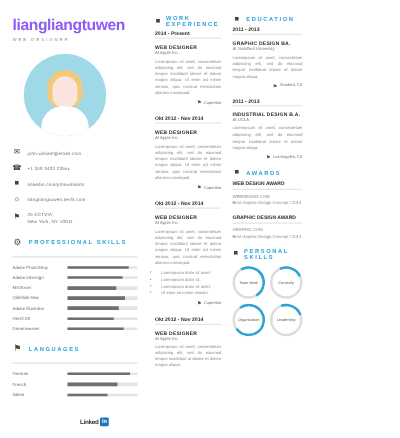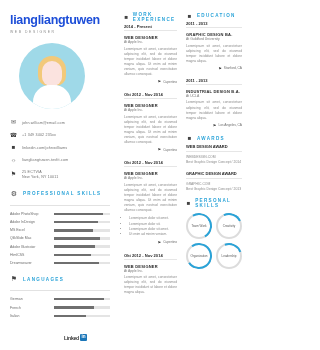--- a/index.html
+++ b/index.html
@@ -11,21 +11,21 @@
   }
   .page { position: relative; width: 250px; height: 350px; background:#fff; }
 
   
   .left {
     position: absolute; left: 0; top: 0;
     width: 118px; height: 350px;
     padding: 14px 8px 0 10px;
   }
   .name {
-    font-size: 12.5px; font-weight: bold; color: #1d4ed8;
+    font-size: 12.5px; font-weight: bold; color: #8b5cf6;
     letter-spacing: -0.3px; line-height: 1;
   }
   .role {
     font-size: 3.4px; color: #8c8c8c; letter-spacing: 1.6px;
     margin-top: 3px; text-transform: uppercase;
   }
   .avatar-wrap {
     margin: 9px 0 0 9px; width: 66px; height: 66px;
     border-radius: 50%; background: #9fd9e8;
     position: relative; overflow: hidden;

